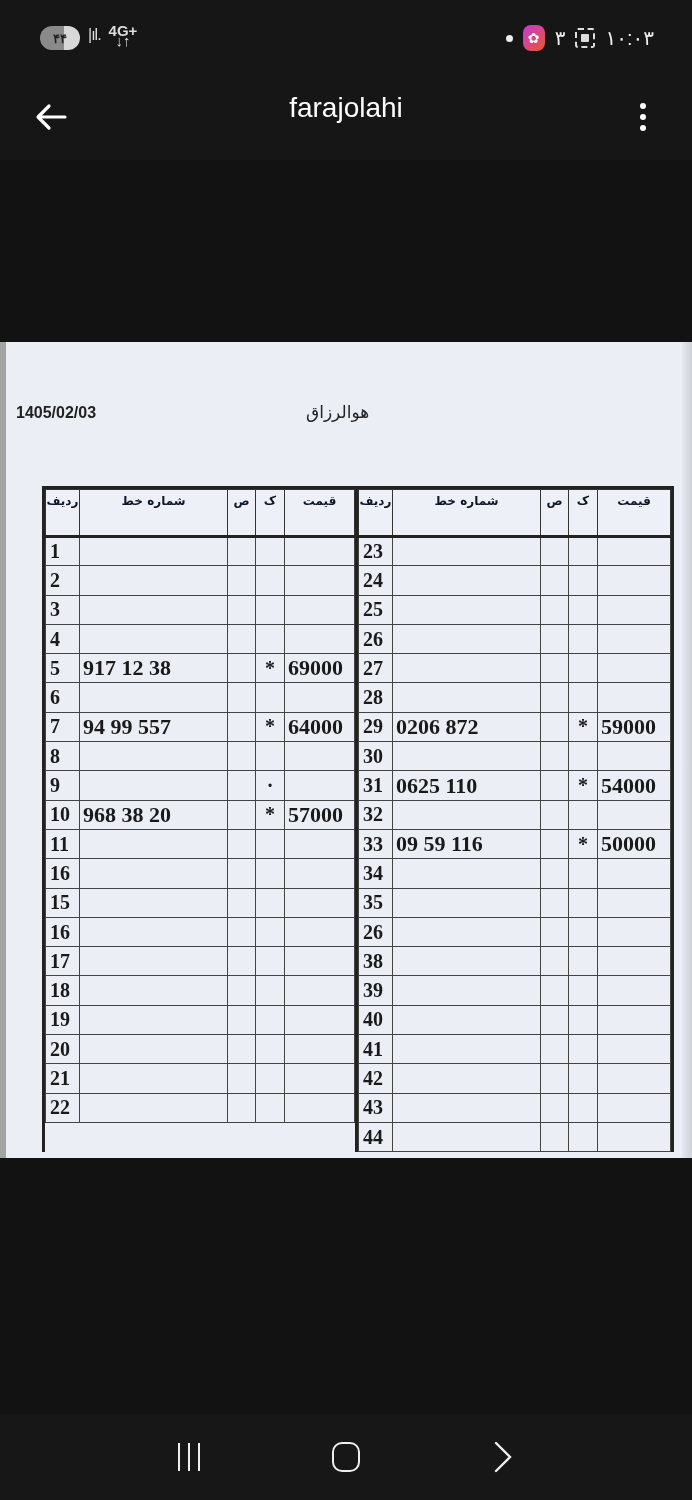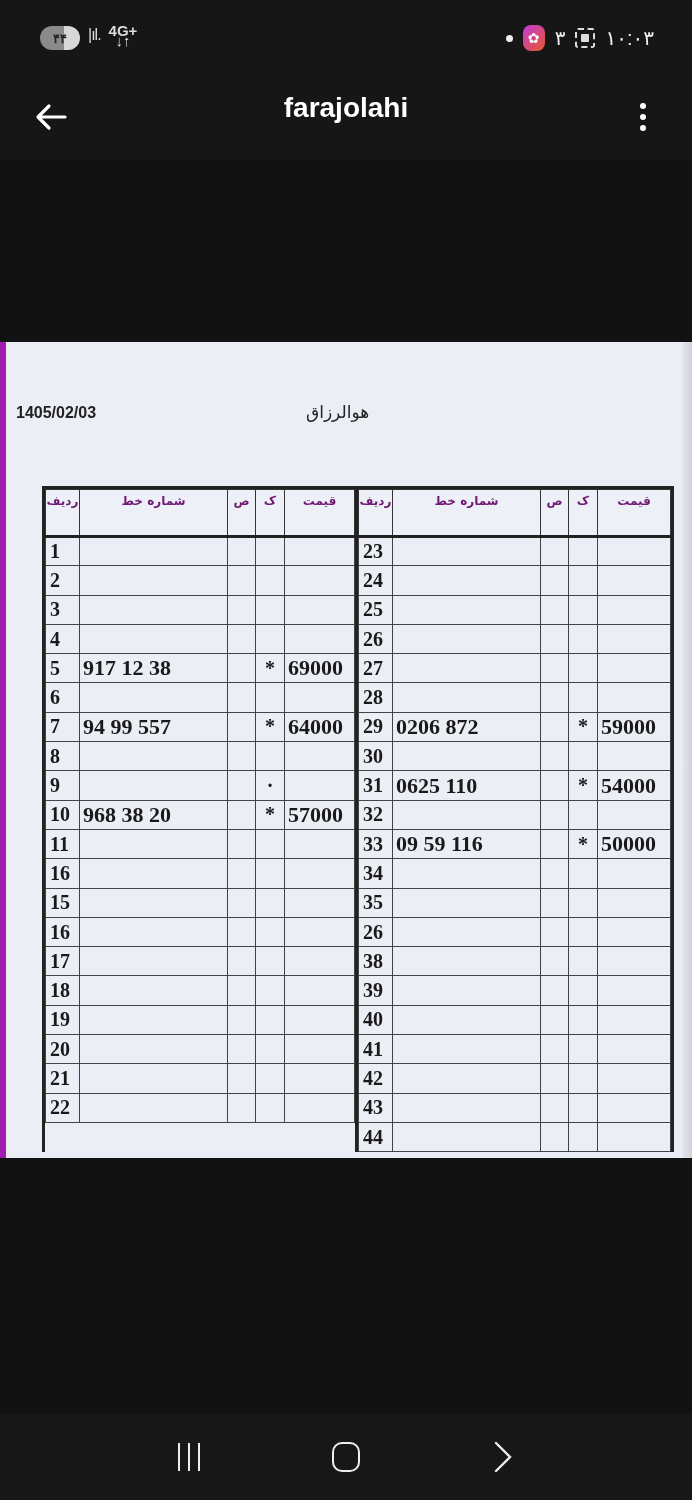--- a/index.html
+++ b/index.html
@@ -12,35 +12,35 @@
   .signal { font-size: 16px; color: #ddd; letter-spacing: -1px; }
   .net { font-size: 15px; color: #ddd; line-height: 10px; text-align: center; font-weight: bold; }
   .status-right { position: absolute; right: 38px; top: 25px; display: flex; align-items: center; gap: 10px; font-size: 20px; color: #eee; }
   .dot { width: 7px; height: 7px; border-radius: 50%; background: #eee; }
   .gallery-badge { width: 22px; height: 26px; border-radius: 8px; background: linear-gradient(135deg, #c23bd8, #e9562a); color: #fff; font-size: 14px; display: flex; align-items: center; justify-content: center; }
   .shot-icon { width: 20px; height: 20px; border: 2px dashed #ddd; border-radius: 3px; position: relative; }
   .shot-icon::after { content: ""; position: absolute; left: 4px; top: 4px; width: 8px; height: 8px; background: #ddd; border-radius: 1px; }
 
   .app-bar { position: absolute; top: 76px; left: 0; width: 692px; height: 84px; background: #161616; }
   .back-btn { position: absolute; left: 30px; top: 20px; width: 42px; height: 42px; display: flex; align-items: center; justify-content: center; cursor: pointer; }
-  .app-title { position: absolute; left: 0; right: 0; top: 16px; text-align: center; font-size: 28px; font-weight: bold; color: #fff; }
+  .app-title { position: absolute; left: 0; right: 0; top: 16px; text-align: center; font-size: 28px; font-weight: normal; color: #fff; }
   .more-btn { position: absolute; right: 28px; top: 20px; width: 42px; height: 42px; display: flex; flex-direction: column; align-items: center; justify-content: center; gap: 5px; cursor: pointer; }
   .more-btn span { width: 6px; height: 6px; border-radius: 50%; background: #fff; }
 
   .viewer { position: absolute; top: 160px; left: 0; width: 692px; height: 1254px; background: #121212; }
 
-  .doc { position: absolute; top: 342px; left: 0; width: 692px; height: 816px; background: #eceef6; overflow: hidden; border-left: 6px solid #a21caf; }
+  .doc { position: absolute; top: 342px; left: 0; width: 692px; height: 816px; background: #eceef6; overflow: hidden; border-left: 6px solid #a3a3a3; }
   .doc::after { content: ""; position: absolute; right: 0; top: 0; width: 10px; height: 100%; background: linear-gradient(90deg, #e6e8f0, #cfd1d9); }
   .doc-date { position: absolute; left: 10px; top: 62px; font-size: 16px; font-weight: bold; color: #222; }
   .doc-heading { position: absolute; left: 300px; top: 60px; font-size: 17px; font-weight: normal; color: #222; direction: rtl; font-family: "DejaVu Sans", sans-serif; }
   .doc-table-wrap { position: absolute; left: 36px; top: 144px; width: 632px; border: 3px solid #222; border-bottom: none; display: flex; }
   .half { width: 50%; }
   .half.left { border-right: 3px solid #222; }
   table { border-collapse: collapse; width: 100%; table-layout: fixed; font-family: "Liberation Serif", serif; }
-  th { height: 47px; font-size: 12px; font-weight: bold; color: #701a75; vertical-align: top; padding-top: 4px; border: 1px solid #333; border-bottom: 3px solid #222; font-family: "DejaVu Sans", sans-serif; background: #eef0f7; }
+  th { height: 47px; font-size: 12px; font-weight: bold; color: #0f172a; vertical-align: top; padding-top: 4px; border: 1px solid #333; border-bottom: 3px solid #222; font-family: "DejaVu Sans", sans-serif; background: #eef0f7; }
   td { height: 29.3px; border: 1px solid #444; font-size: 22px; font-weight: bold; color: #1a1a1a; padding: 0 3px; white-space: nowrap; overflow: hidden; }
   td.num { font-size: 20px; padding-left: 4px; }
   td.mark { text-align: center; font-size: 20px; }
   col.c-num { width: 34px; }
   col.c-line { width: 148px; }
   col.c-s { width: 28px; }
   col.c-k { width: 29px; }
   col.c-price { width: auto; }
 
   .nav-bar { position: absolute; bottom: 0; left: 0; width: 692px; height: 86px; background: #171717; display: flex; justify-content: space-around; align-items: center; padding: 0 110px; }

